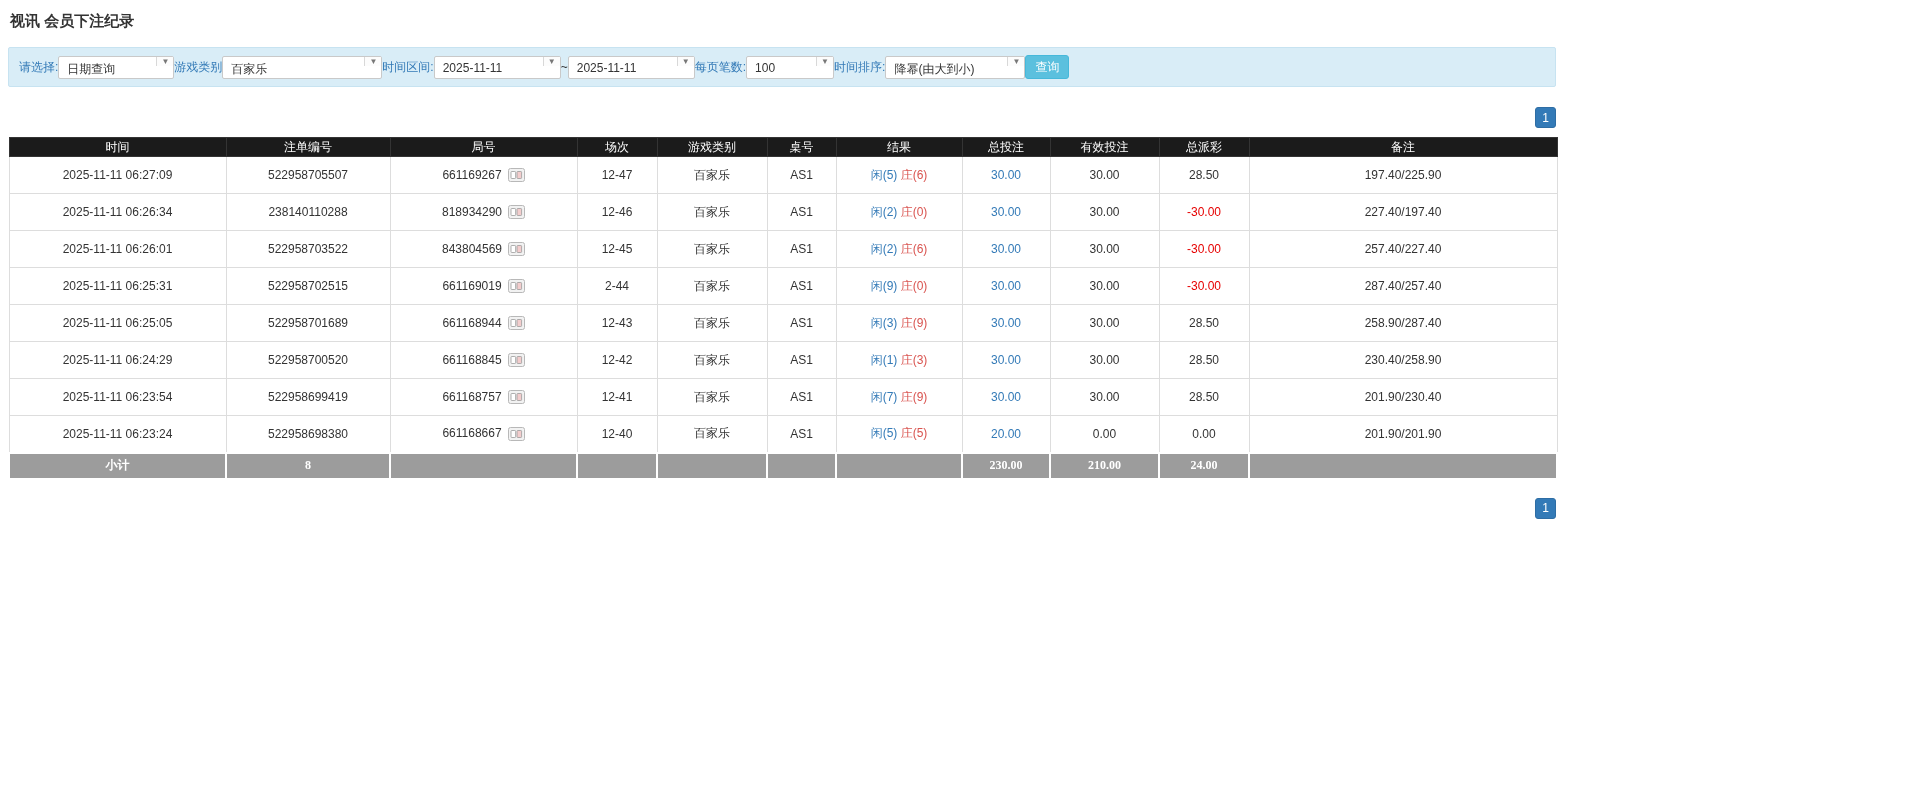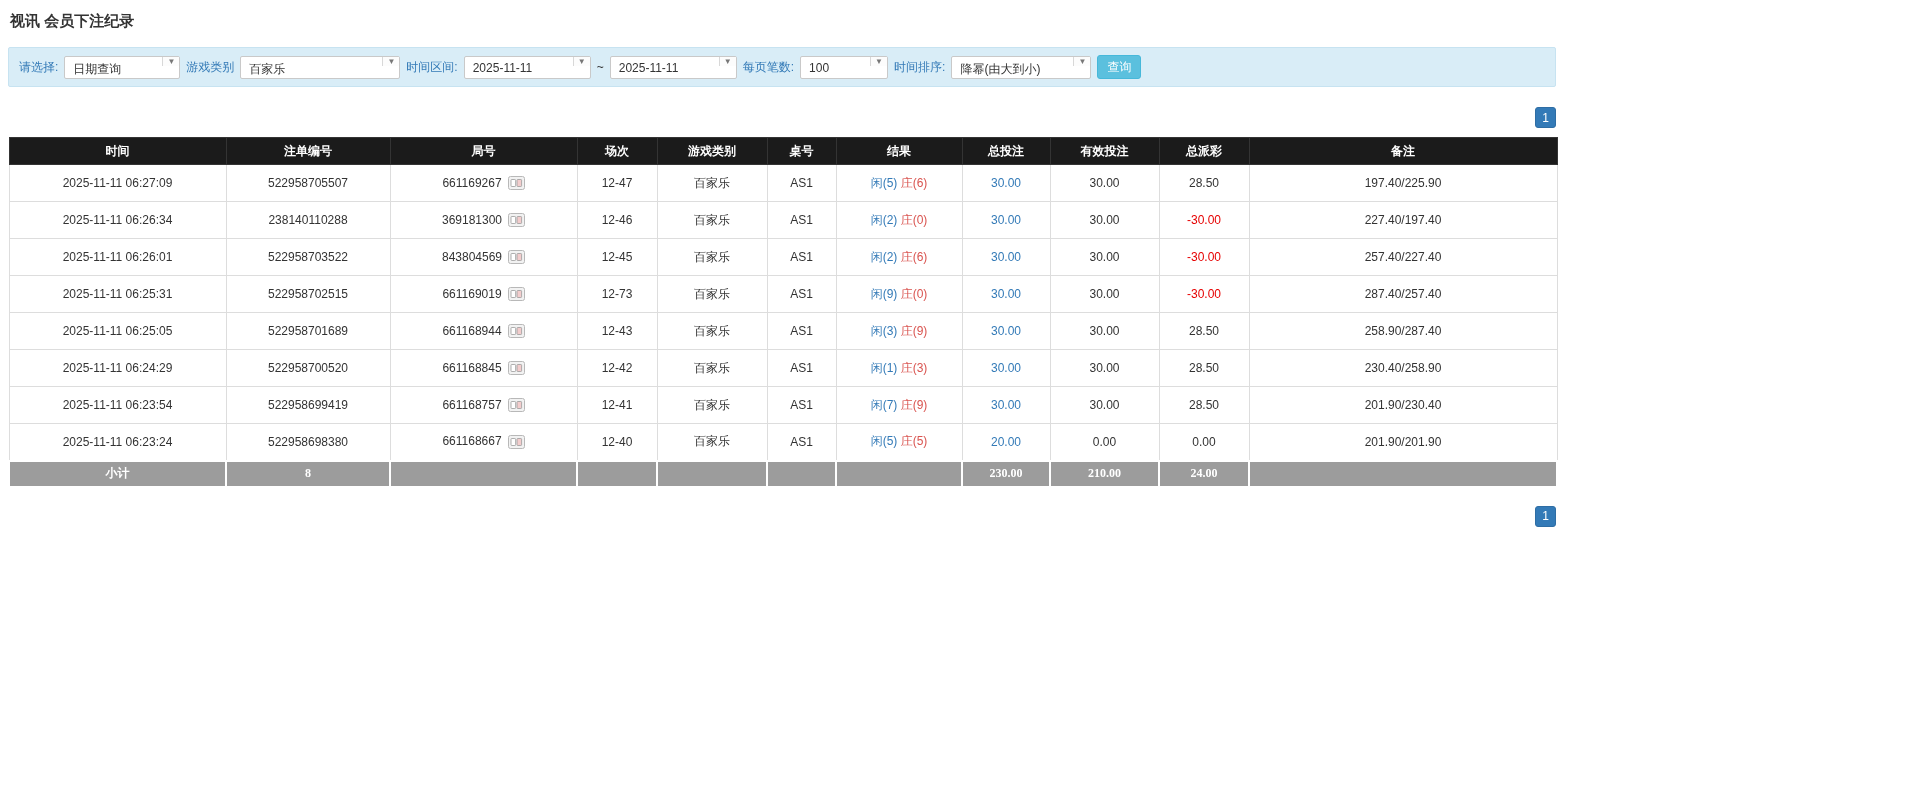--- a/index.html
+++ b/index.html
@@ -7,21 +7,21 @@
     background: #fff;
     font-family: "Liberation Sans", "DejaVu Sans", sans-serif;
     font-size: 12px;
     color: #333;
   }
   .page { width: 1548px; margin: 12px 0 0 8px; }
   .page-title { font-size: 15px; font-weight: 700; color: #333; margin: 2px 0 16px 2px; }
 
   
   .filter-bar {
-    display: flex; align-items: center; gap: 6px;
+    display: flex; align-items: center; gap: 0;
     background: var(--filter-bg, #d9edf7);
     border: 1px solid #c7e3f1; border-radius: 2px;
     padding: 19px 10px; height: 23px;
   }
   .flabel { color: var(--accent-blue, #337ab7); white-space: nowrap; }
   .combo {
     display: inline-flex; align-items: flex-start;
     background: #fff; border: 1px solid #c9c9c9; border-radius: 2px;
     height: 23px; cursor: pointer;
   }
@@ -57,21 +57,21 @@
     background: var(--accent-blue, #337ab7); color: #fff;
     border: 1px solid #2e6da4; border-radius: 3px;
     display: flex; align-items: center; justify-content: center;
     font-size: 12px; cursor: pointer;
   }
 
   
   table { width: 1548px; border-collapse: collapse; table-layout: fixed; }
   thead th {
     background: var(--header-bg, #1b1b1b); color: #fff;
-    font-weight: bold; font-size: 12px; height: 27px;
+    font-weight: normal; font-size: 12px; height: 19px;
     border: 1px solid #343434; text-align: center;
   }
   tbody td {
     border: 1px solid #ddd; height: 37px;
     text-align: center; background: #fff; color: #333;
   }
   tfoot td {
     background: var(--footer-gray, #9c9c9c); color: #fff; font-weight: bold;
     height: 26px; text-align: center; border: 2px solid #fff; font-family: Liberation Serif, serif;
   }
@@ -176,21 +176,21 @@
           <td>AS1</td>
           <td><span class="res-player">闲(5)</span> <span class="res-banker">庄(6)</span></td>
           <td><span class="link">30.00</span></td>
           <td>30.00</td>
           <td>28.50</td>
           <td>197.40/225.90</td>
         </tr>
         <tr>
           <td>2025-11-11 06:26:34</td>
           <td>238140110288</td>
-          <td><span>369181300</span><span class="round-icon"><svg width="17" height="14" viewBox="0 0 17 14" aria-hidden="true">
+          <td><span>818934290</span><span class="round-icon"><svg width="17" height="14" viewBox="0 0 17 14" aria-hidden="true">
                 <rect x="0.5" y="0.5" width="16" height="13" rx="2" fill="#f2f2f2" stroke="#b8b8b8"></rect>
                 <rect x="3" y="3.5" width="4.6" height="7" rx="0.8" fill="#ffffff" stroke="#9a9a9a" stroke-width="0.8"></rect>
                 <rect x="9" y="3.5" width="4.6" height="7" rx="0.8" fill="#f3cdcd" stroke="#9a9a9a" stroke-width="0.8"></rect>
               </svg></span></td>
           <td>12-46</td>
           <td>百家乐</td>
           <td>AS1</td>
           <td><span class="res-player">闲(2)</span> <span class="res-banker">庄(0)</span></td>
           <td><span class="link">30.00</span></td>
           <td>30.00</td>
@@ -215,21 +215,21 @@
           <td>257.40/227.40</td>
         </tr>
         <tr>
           <td>2025-11-11 06:25:31</td>
           <td>522958702515</td>
           <td><span>661169019</span><span class="round-icon"><svg width="17" height="14" viewBox="0 0 17 14" aria-hidden="true">
                 <rect x="0.5" y="0.5" width="16" height="13" rx="2" fill="#f2f2f2" stroke="#b8b8b8"></rect>
                 <rect x="3" y="3.5" width="4.6" height="7" rx="0.8" fill="#ffffff" stroke="#9a9a9a" stroke-width="0.8"></rect>
                 <rect x="9" y="3.5" width="4.6" height="7" rx="0.8" fill="#f3cdcd" stroke="#9a9a9a" stroke-width="0.8"></rect>
               </svg></span></td>
-          <td>12-73</td>
+          <td>2-44</td>
           <td>百家乐</td>
           <td>AS1</td>
           <td><span class="res-player">闲(9)</span> <span class="res-banker">庄(0)</span></td>
           <td><span class="link">30.00</span></td>
           <td>30.00</td>
           <td class="neg">-30.00</td>
           <td>287.40/257.40</td>
         </tr>
         <tr>
           <td>2025-11-11 06:25:05</td>

